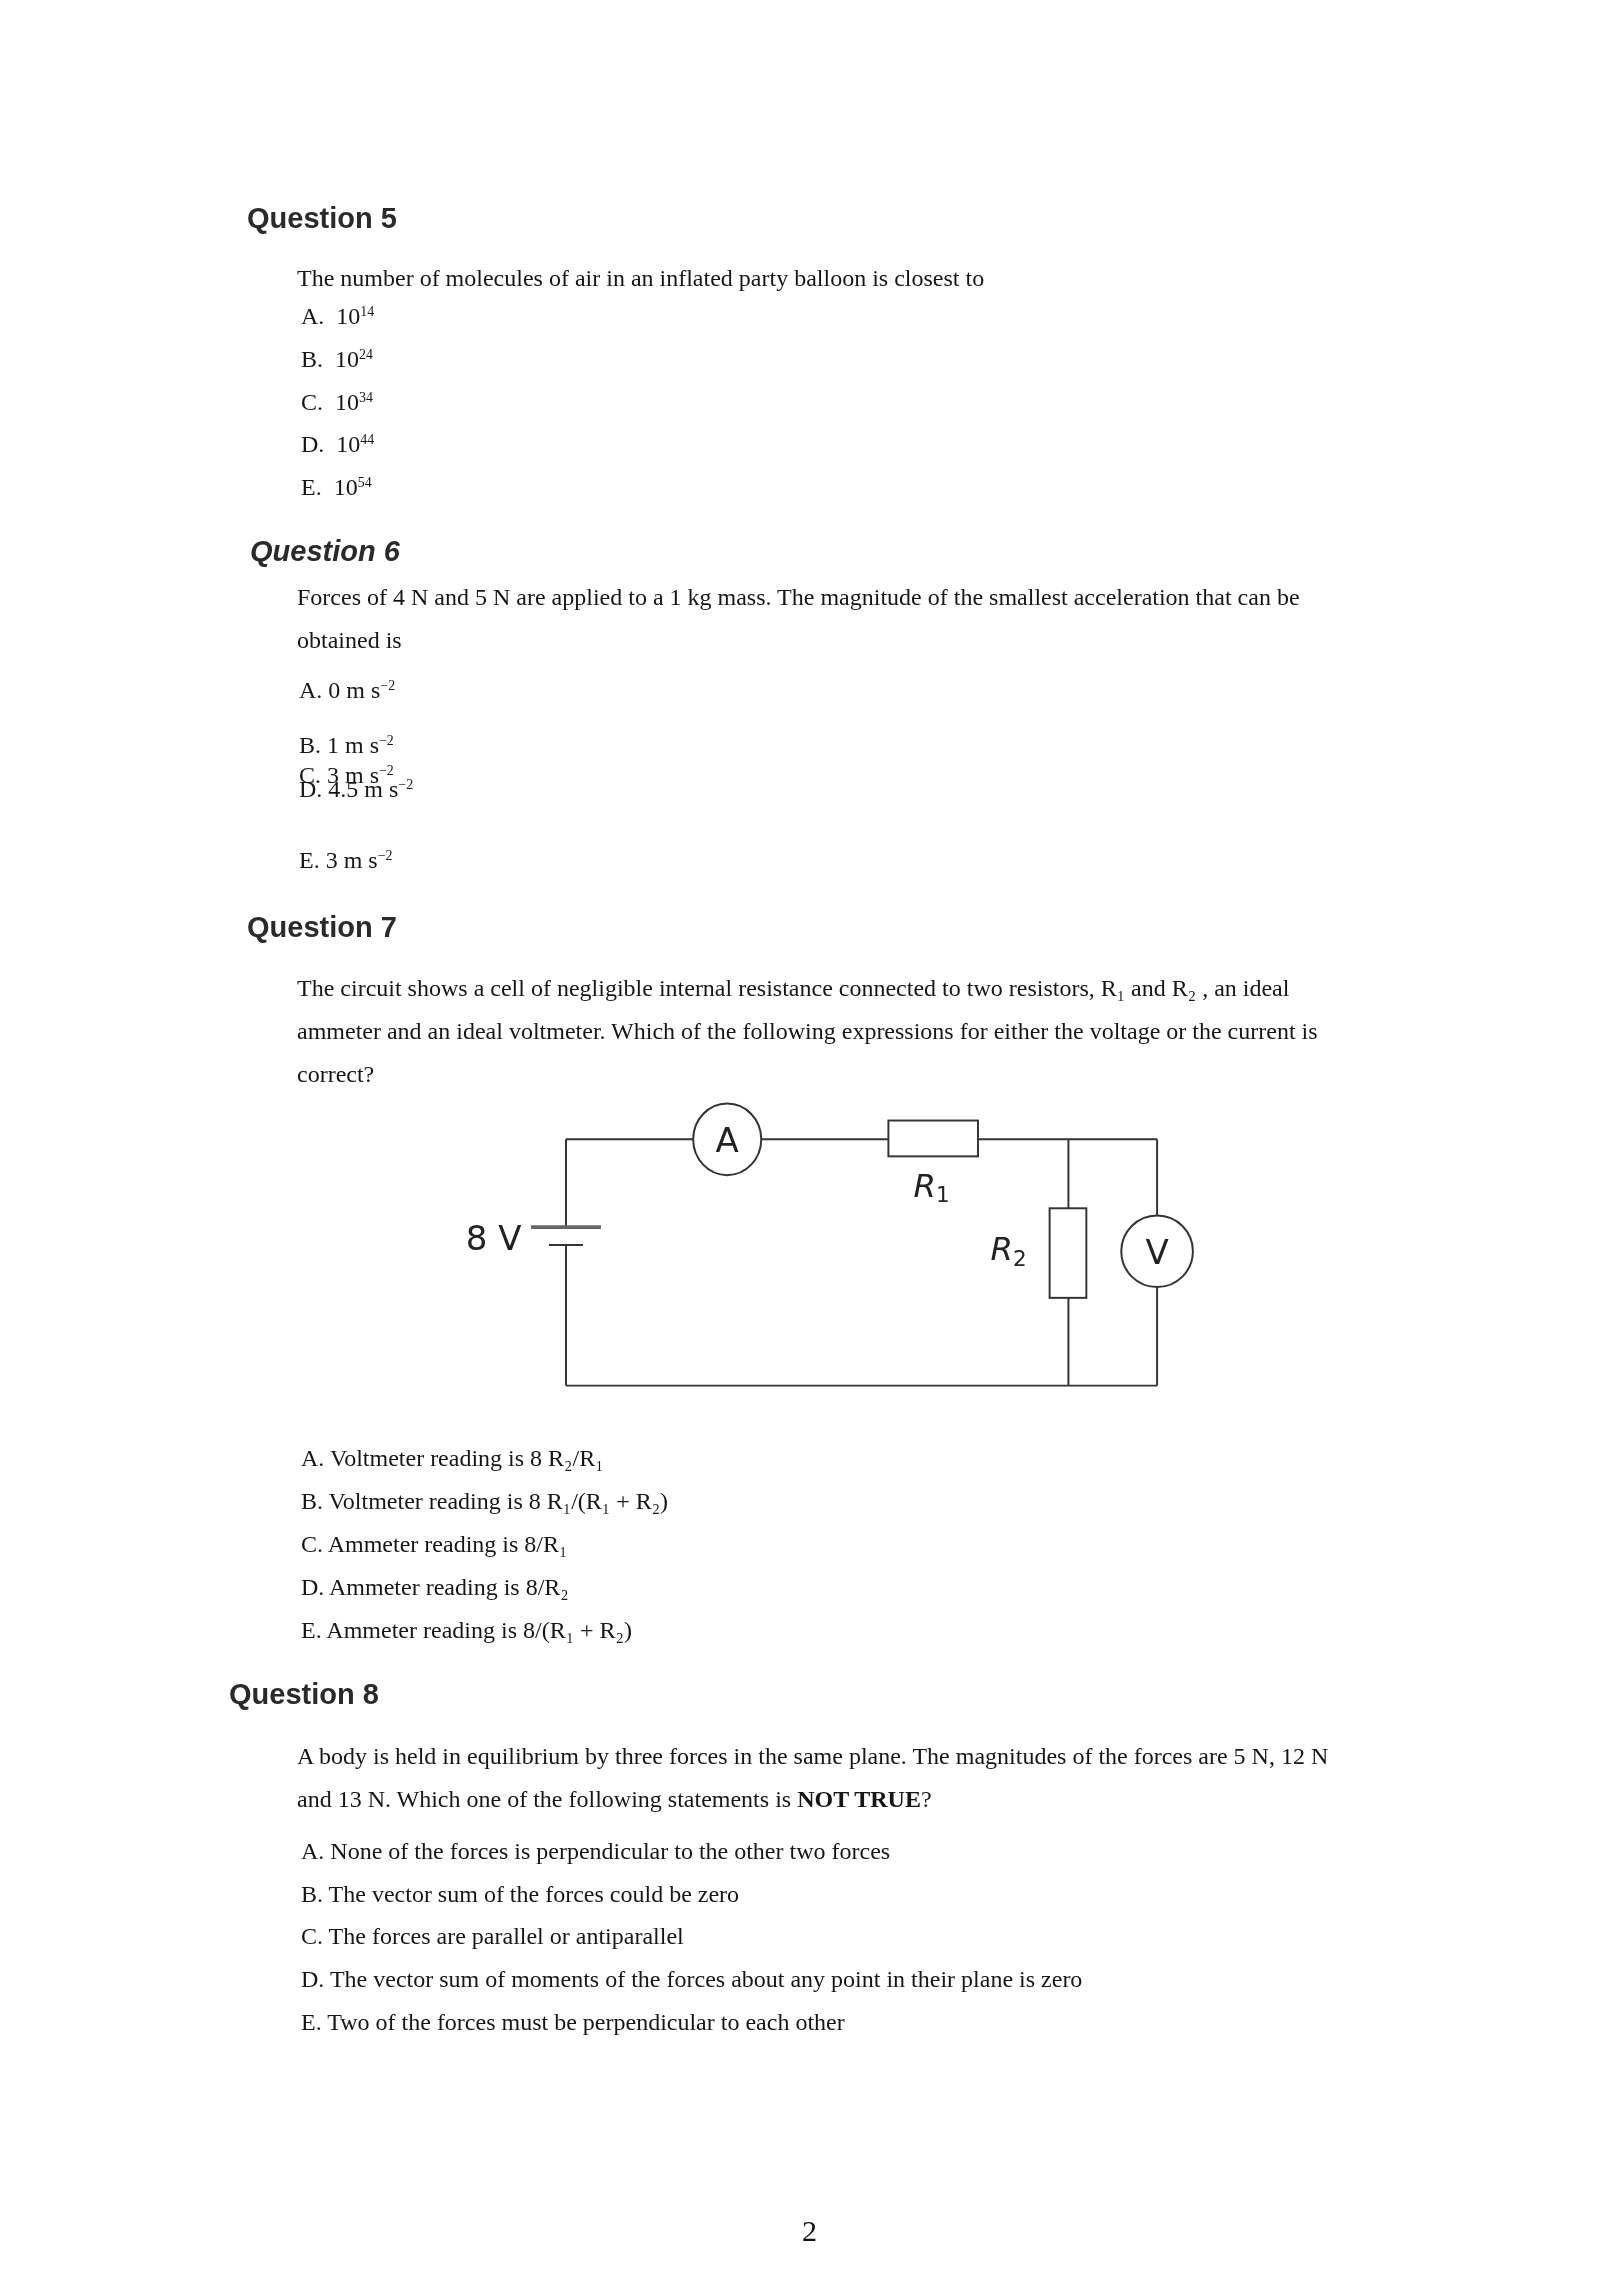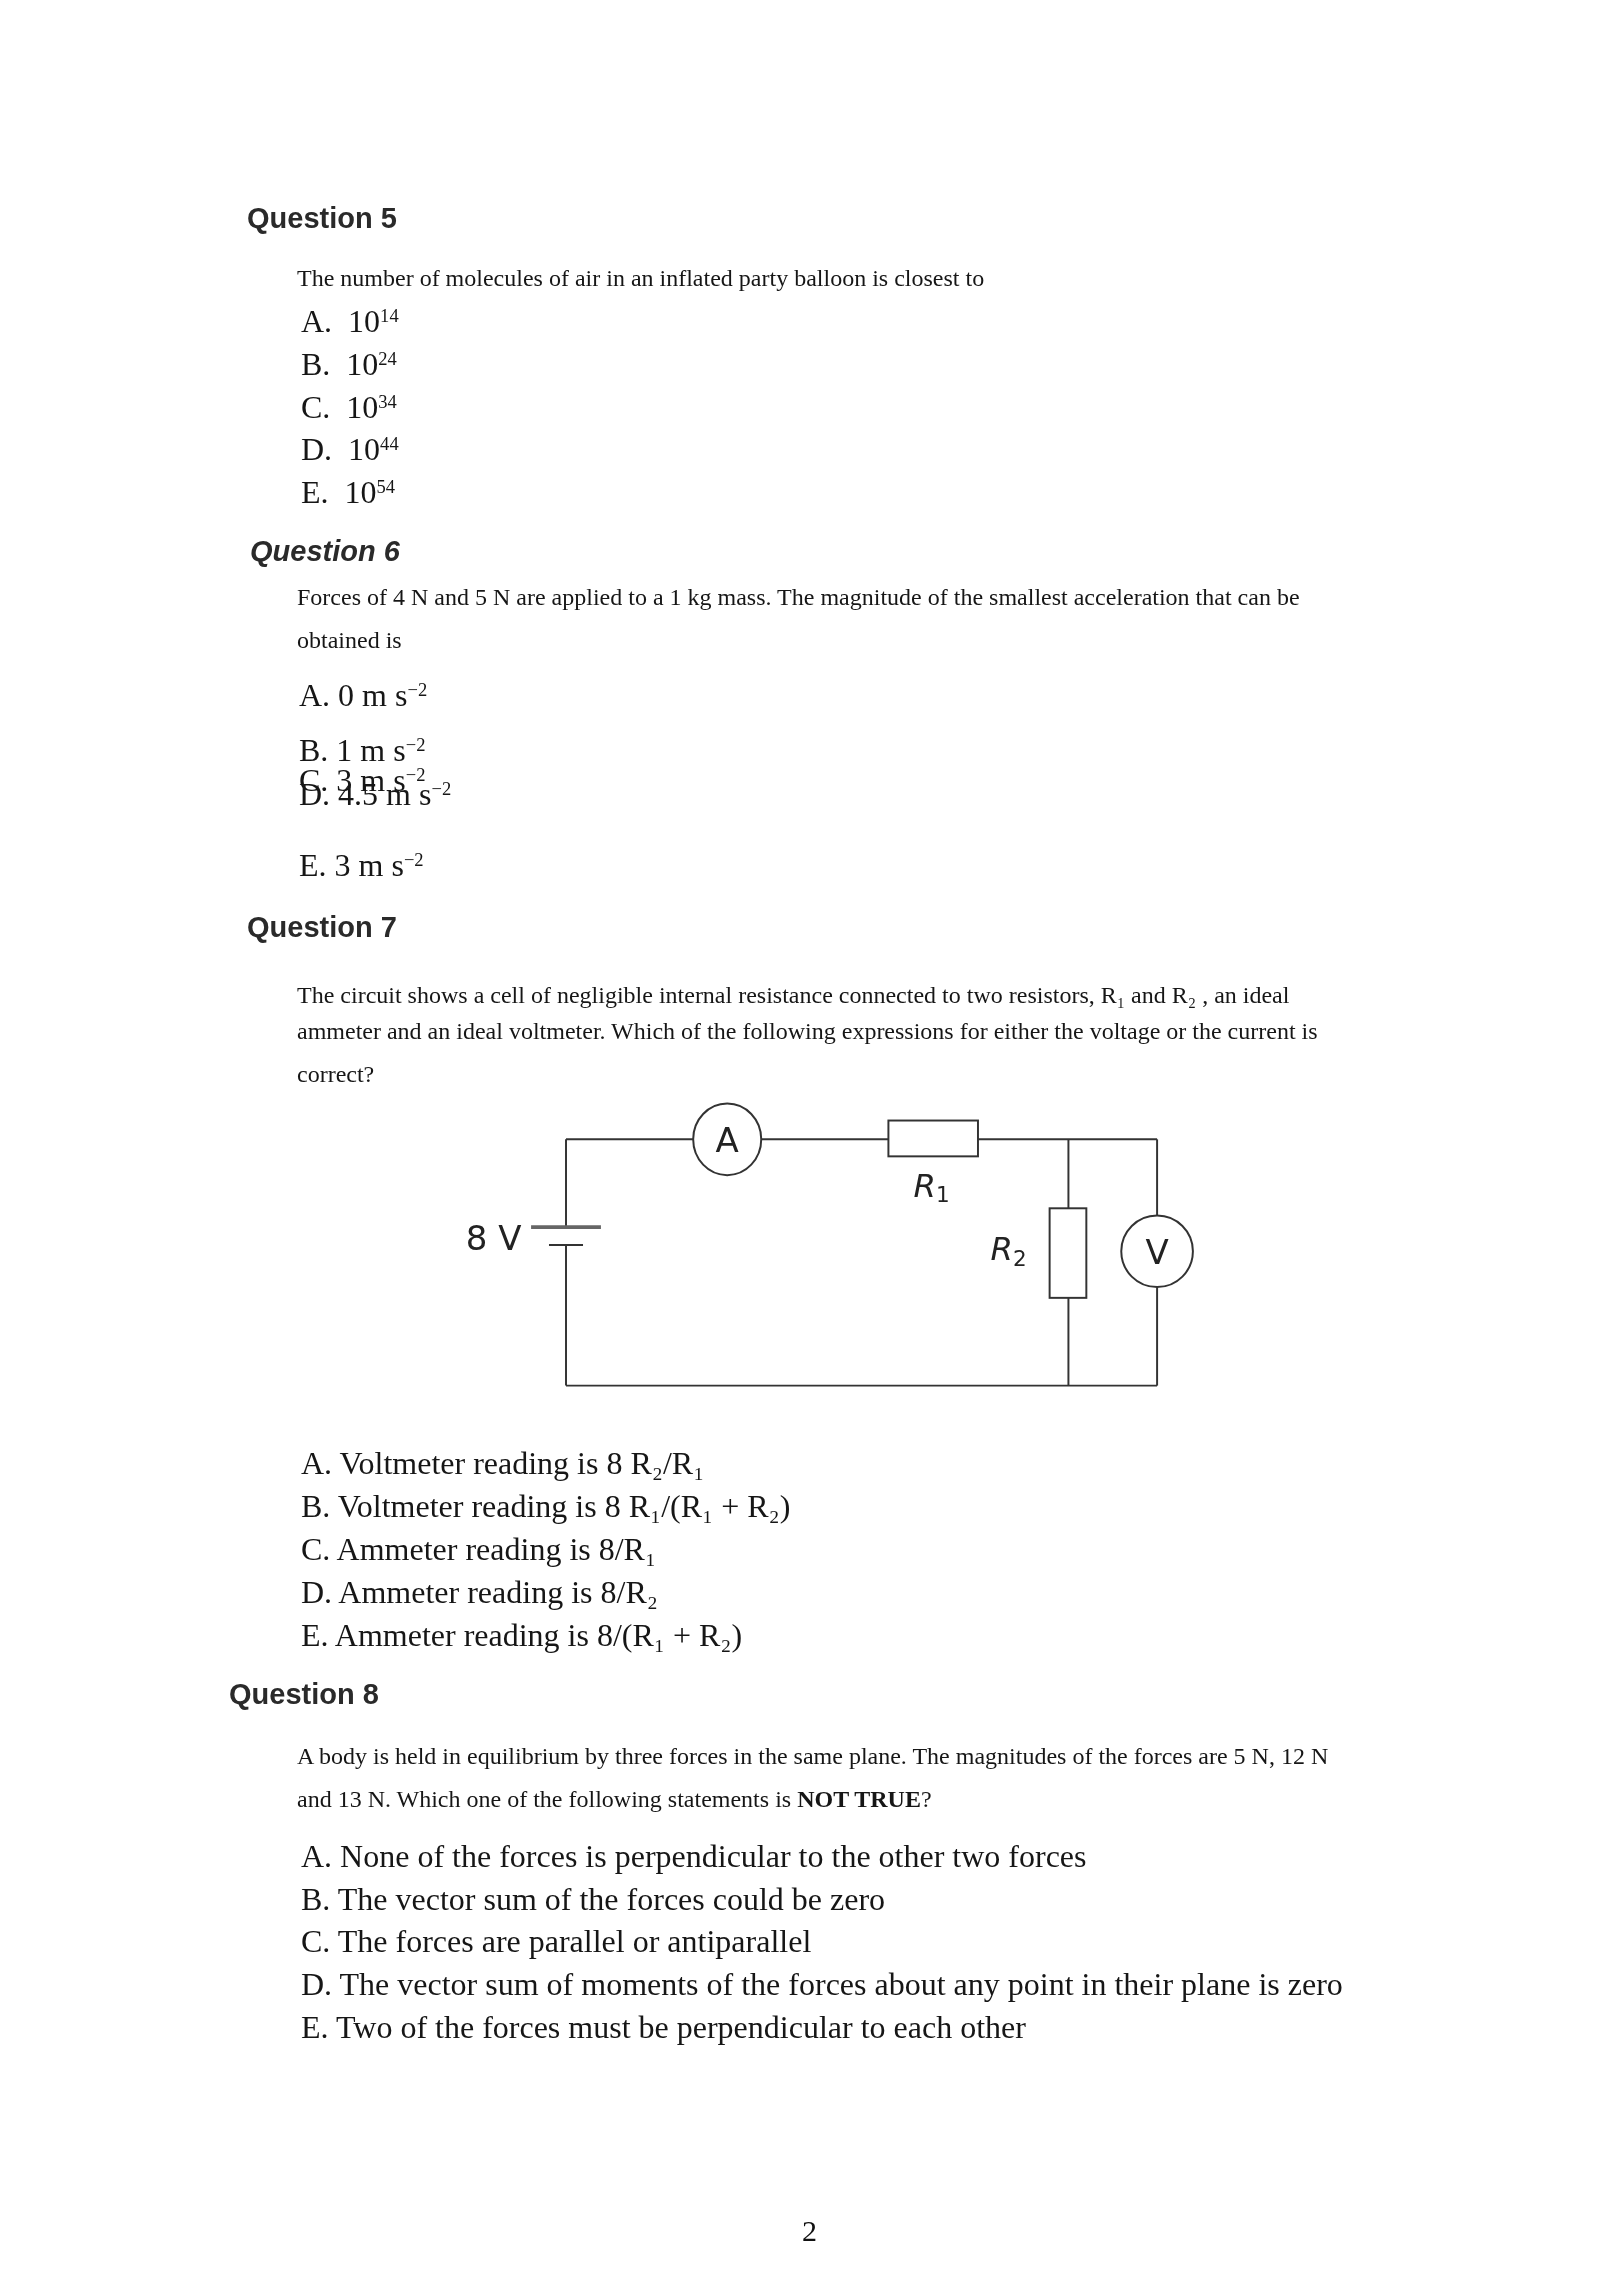--- a/index.html
+++ b/index.html
@@ -1,20 +1,20 @@
 <!DOCTYPE html>
 <html style="font-size:14.3px"><head>
 <meta charset="utf-8">
 <style>
   html, body { margin:0; padding:0; background:#ffffff; }
   body { width:1621px; height:2293px; position:relative; overflow:hidden; color:#111; }
   .abs { position:absolute; white-space:nowrap; }
   .heading { font-family:"Liberation Sans", sans-serif; font-weight:bold; font-size:29px; color:#2a2a2a; }
   .body { font-family:"Liberation Serif", serif; font-size:24px; color:#161616; }
-  .opt { font-family:"Liberation Serif", serif; font-size:32px; color:#161616; }
+  .opt { font-family:"Liberation Serif", serif; font-size:24px; color:#161616; }
   sup { font-size:0.58em; vertical-align:0.55em; line-height:0; }
   .pagenum { font-family:"Liberation Serif", serif; font-size:30px; color:#111; }
   svg text { font-family:"DejaVu Sans", sans-serif; }
 </style>
 </head>
 <body>
 
 <div class="abs heading" style="left:247px;top:202px;">Question 5</div>
 <div class="abs body" style="left:297px;top:265px;">The number of molecules of air in an inflated party balloon is closest to</div>
 <div class="abs opt" style="left:301px;top:303px;"><span>A.</span>&nbsp; <span>10</span><sup>14</sup></div>
@@ -26,21 +26,21 @@
 <div class="abs heading" style="left:250px;top:535px;font-style:italic;">Question 6</div>
 <div class="abs body" style="left:297px;top:584px;">Forces of 4 N and 5 N are applied to a 1 kg mass. The magnitude of the smallest acceleration that can be</div>
 <div class="abs body" style="left:297px;top:627px;">obtained is</div>
 <div class="abs opt" style="left:299px;top:677px;"><span>A.</span> <span>0 m s</span><sup>−2</sup></div>
 <div class="abs opt" style="left:299px;top:720px;margin-top:12px;"><span>B.</span> <span>1 m s</span><sup>−2</sup></div>
 <div class="abs opt" style="left:299px;top:762px;"><span>C.</span> <span>3 m s</span><sup>−2</sup></div>
 <div class="abs opt" style="left:299px;top:776px;font-family:Liberation Serif, serif;"><span>D.</span> <span>4.5 m s</span><sup>−2</sup></div>
 <div class="abs opt" style="left:299px;top:847px;"><span>E.</span> <span>3 m s</span><sup>−2</sup></div>
 
 <div class="abs heading" style="left:247px;top:911px;">Question 7</div>
-<div class="abs body" style="left:297px;top:975px;margin-top:7px;">The circuit shows a cell of negligible internal resistance connected to two resistors, R₁ and R₂ , an ideal</div>
+<div class="abs body" style="left:297px;top:975px;">The circuit shows a cell of negligible internal resistance connected to two resistors, R₁ and R₂ , an ideal</div>
 <div class="abs body" style="left:297px;top:1018px;">ammeter and an ideal voltmeter. Which of the following expressions for either the voltage or the current is</div>
 <div class="abs body" style="left:297px;top:1061px;">correct?</div>
 
 <svg class="abs" style="left:0;top:0;" width="1621" height="2293" viewBox="0 0 1810 2560">
   <g stroke="#333" stroke-width="2.2" fill="none">
 
     <line x1="632" y1="1272" x2="632" y2="1370"></line>
     <line x1="632" y1="1390" x2="632" y2="1547"></line>
 
     <line x1="632" y1="1272" x2="774" y2="1272"></line>

